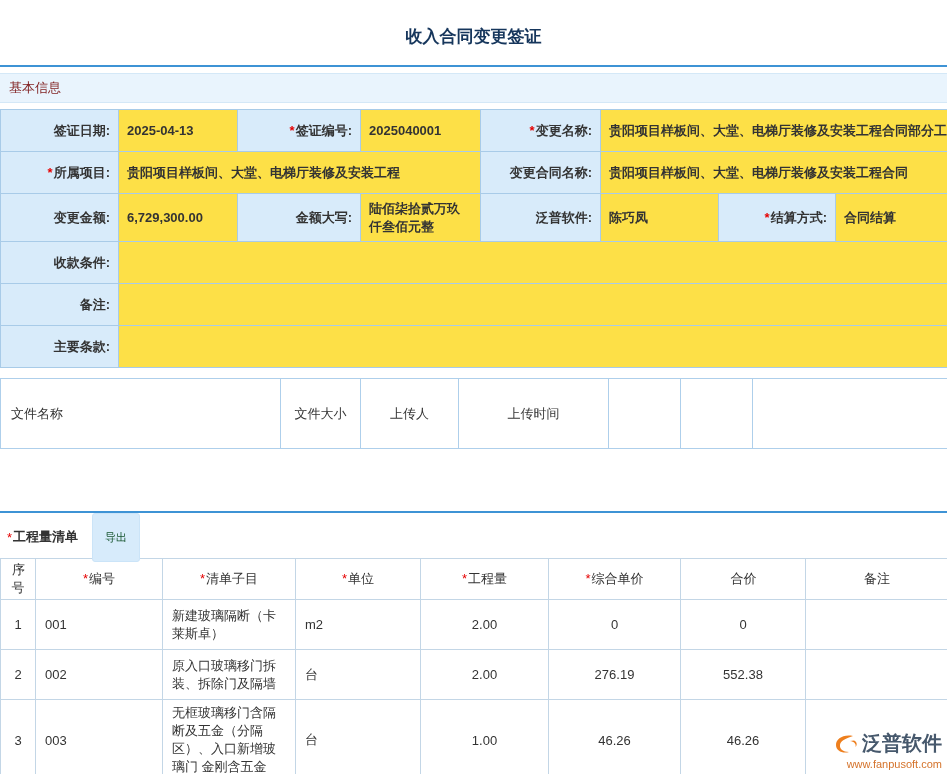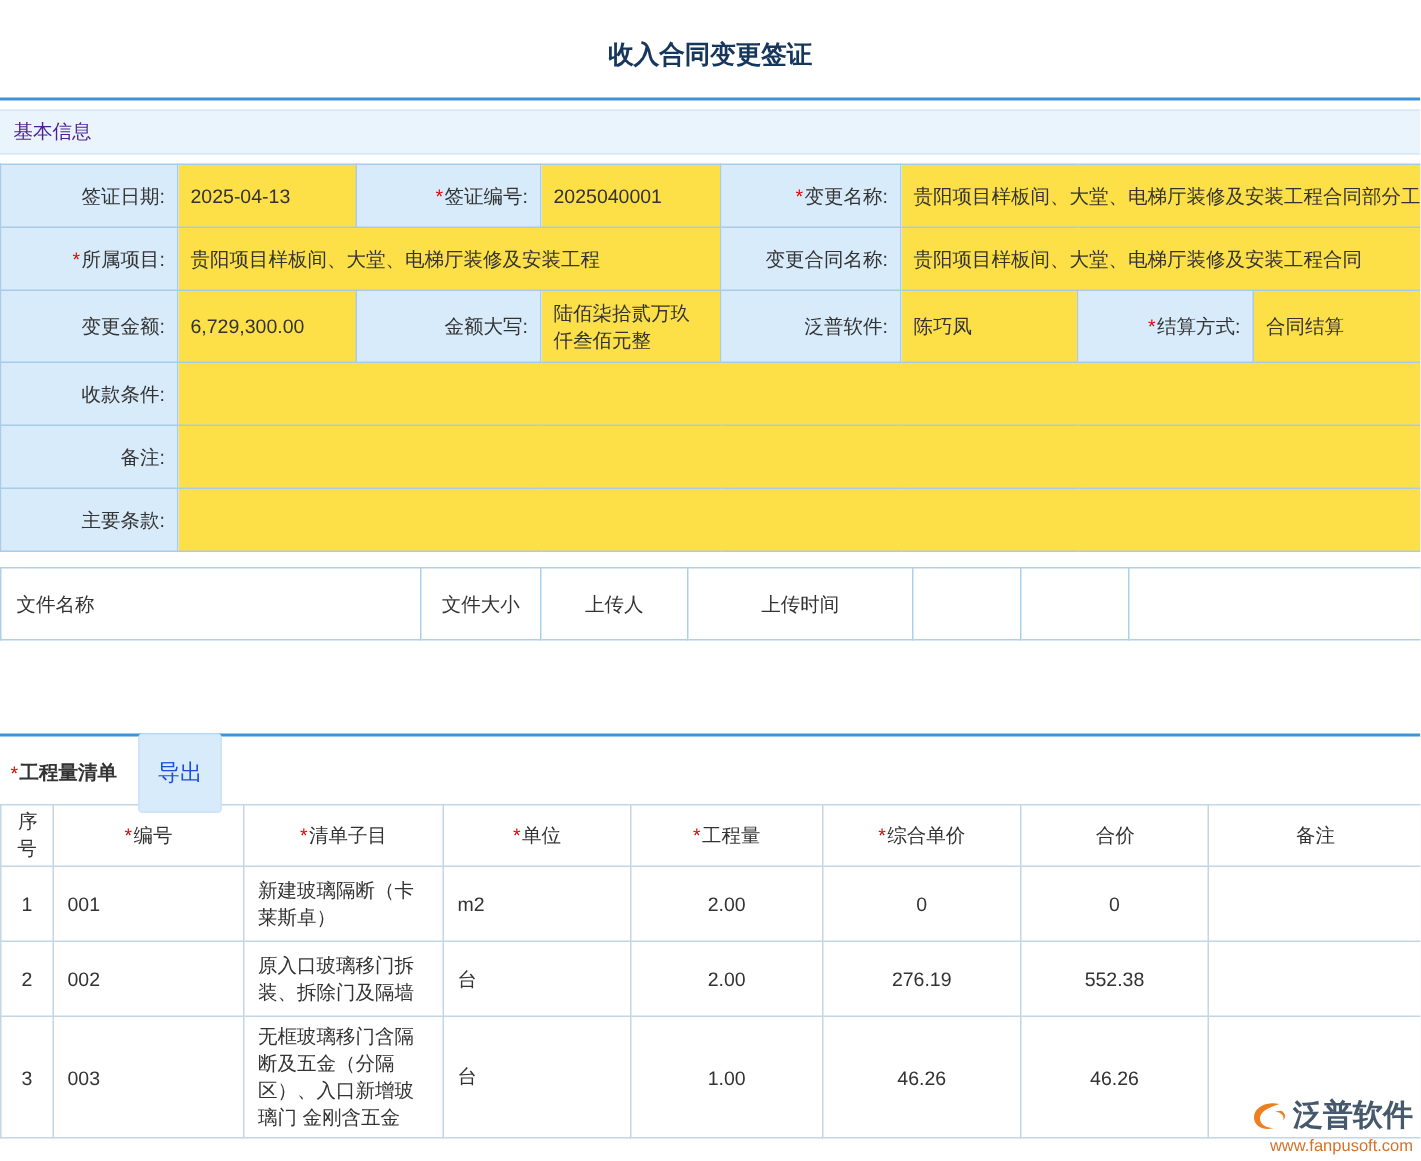--- a/index.html
+++ b/index.html
@@ -1,38 +1,38 @@
 <!DOCTYPE html>
 <html><head>
 <meta charset="utf-8">
 <style>
   html,body{margin:0;padding:0;background:#fff;}
   .page{position:relative;width:947px;height:774px;overflow:hidden;background:#fff;
         font-family:"Liberation Sans","DejaVu Sans",sans-serif;font-size:13px;color:#333;}
   .title{padding:25px 0 17px;text-align:center;font-size:17px;font-weight:bold;color:#16365c;}
   .accent{height:2px;background:#3e93d5;}
   .section-bar{margin-top:6px;background:#e9f4fd;border-top:1px solid #d4e8f7;border-bottom:1px solid #d4e8f7;
-               padding:5px 9px;color:#4c1d95;}
+               padding:5px 9px;color:#7f1d1d;}
   table{border-collapse:collapse;table-layout:fixed;width:947px;}
-  .form{margin-top:6px;}
+  .form{margin-top:6px;font-weight:bold;}
   .form td{border:1px solid #a8cbe8;padding:3px 8px;overflow:hidden;}
   .form tr{height:42px;}
   .form tr.r3{height:48px;}
   td.lbl{background:#d8ebfa;text-align:right;white-space:nowrap;}
   td.val{background:#fde047;}
   td.clip{white-space:nowrap;}
   .req{color:#e60000;padding-right:1px;}
   .attach{margin-top:10px;}
-  .attach td{border:1px solid #aecfeb;height:41px;padding:3px 10px;}
+  .attach td{border:1px solid #aecfeb;height:41px;padding:14px 10px;}
   .attach td.center{text-align:center;font-family:Liberation Serif, serif;}
   .spacer{height:62px;}
   .boq-head{display:flex;align-items:center;margin:9px 0 6px;padding-left:7px;height:30px;}
   .boq-title{font-weight:bold;color:#333;}
-  .export-btn{margin-left:14px;background:#d7ebfb;color:#1d4ed8;border:1px solid #cbe4f8;border-radius:3px;
-              padding:16px 12px;font-size:15px;font-family:inherit;cursor:pointer;}
+  .export-btn{margin-left:14px;background:#d7ebfb;color:#14532d;border:1px solid #cbe4f8;border-radius:3px;
+              padding:16px 12px;font-size:11px;font-family:inherit;cursor:pointer;}
   .boq th{border:1px solid #c3d6e6;height:31px;font-weight:normal;text-align:center;padding:2px 4px;background:#fff;}
   .boq td{border:1px solid #c3d6e6;padding:4px 9px;vertical-align:middle;}
   .boq tr.b1,.boq tr.b2{height:50px;}
   .boq tr.b3{height:80px;}
   .boq td.ctr{text-align:center;}
   .logo{position:absolute;right:5px;bottom:4px;text-align:right;z-index:9;}
   .logo-row{display:flex;align-items:center;justify-content:flex-end;gap:3px;}
   .logo-name{font-size:20px;font-weight:bold;color:#46586c;}
   .logo-url{font-size:11px;color:#d4722a;margin-top:1px;}
 </style>

